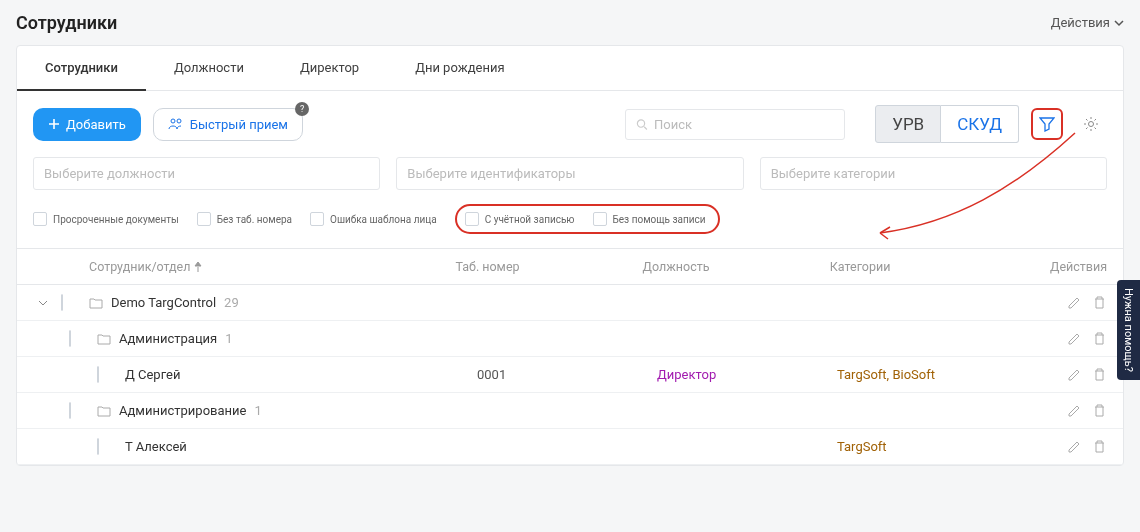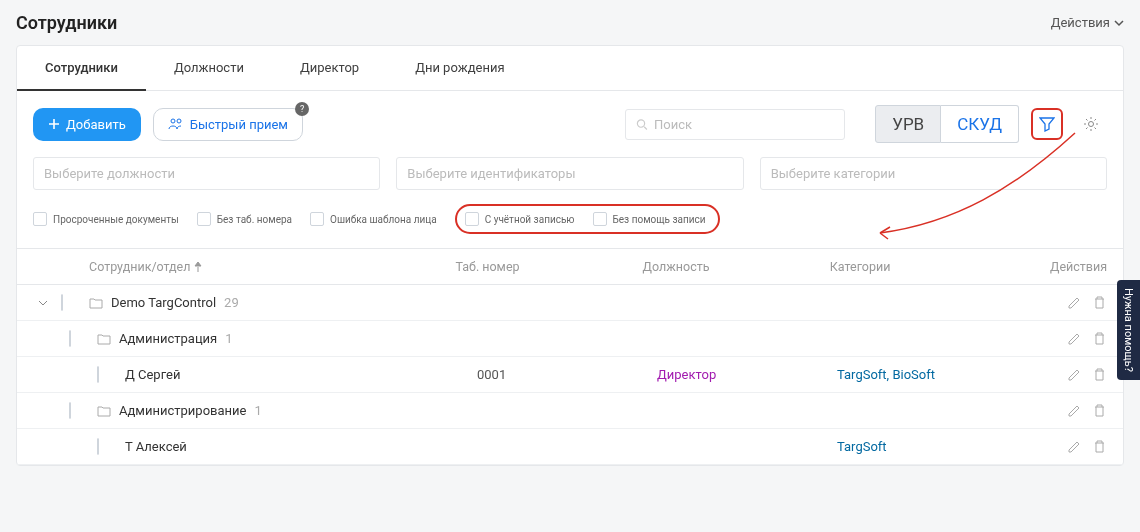--- a/index.html
+++ b/index.html
@@ -43,21 +43,21 @@
 .th-tab{flex:1}
 .th-pos{flex:1}
 .th-cat{flex:1}
 .th-act{width:90px;text-align:right}
 .trow{display:flex;padding:10px 16px;border-bottom:1px solid #eef0f2;align-items:center;gap:8px;font-size:13px;color:#333}
 .trow .td-exp{width:20px;display:flex;justify-content:center;color:#888;cursor:pointer}
 .trow .td-chk{width:20px}
 .trow .td-emp{flex:2;display:flex;align-items:center;gap:8px}
 .trow .td-tab{flex:1;color:#555}
 .trow .td-pos{flex:1;color:#a21caf}
-.trow .td-cat{flex:1;color:#0369a1}
+.trow .td-cat{flex:1;color:#a16207}
 .trow .td-act{width:90px;display:flex;justify-content:flex-end;gap:10px;color:#aaa}
 .indent1{padding-left:28px}
 .indent2{padding-left:56px}
 .folder-icon{width:14px;height:14px;color:#aaa}
 .count-badge{color:#aaa;font-size:13px}
 .help-tab{position:absolute;right:0;top:280px;background:#1f2a44;color:#fff;padding:8px 5px;writing-mode:vertical-rl;font-size:11px;border-radius:4px 0 0 4px;cursor:pointer}
 svg{display:block}
 .arrow-svg{position:absolute;top:128px;left:545px;pointer-events:none}
 </style>
 </head>

